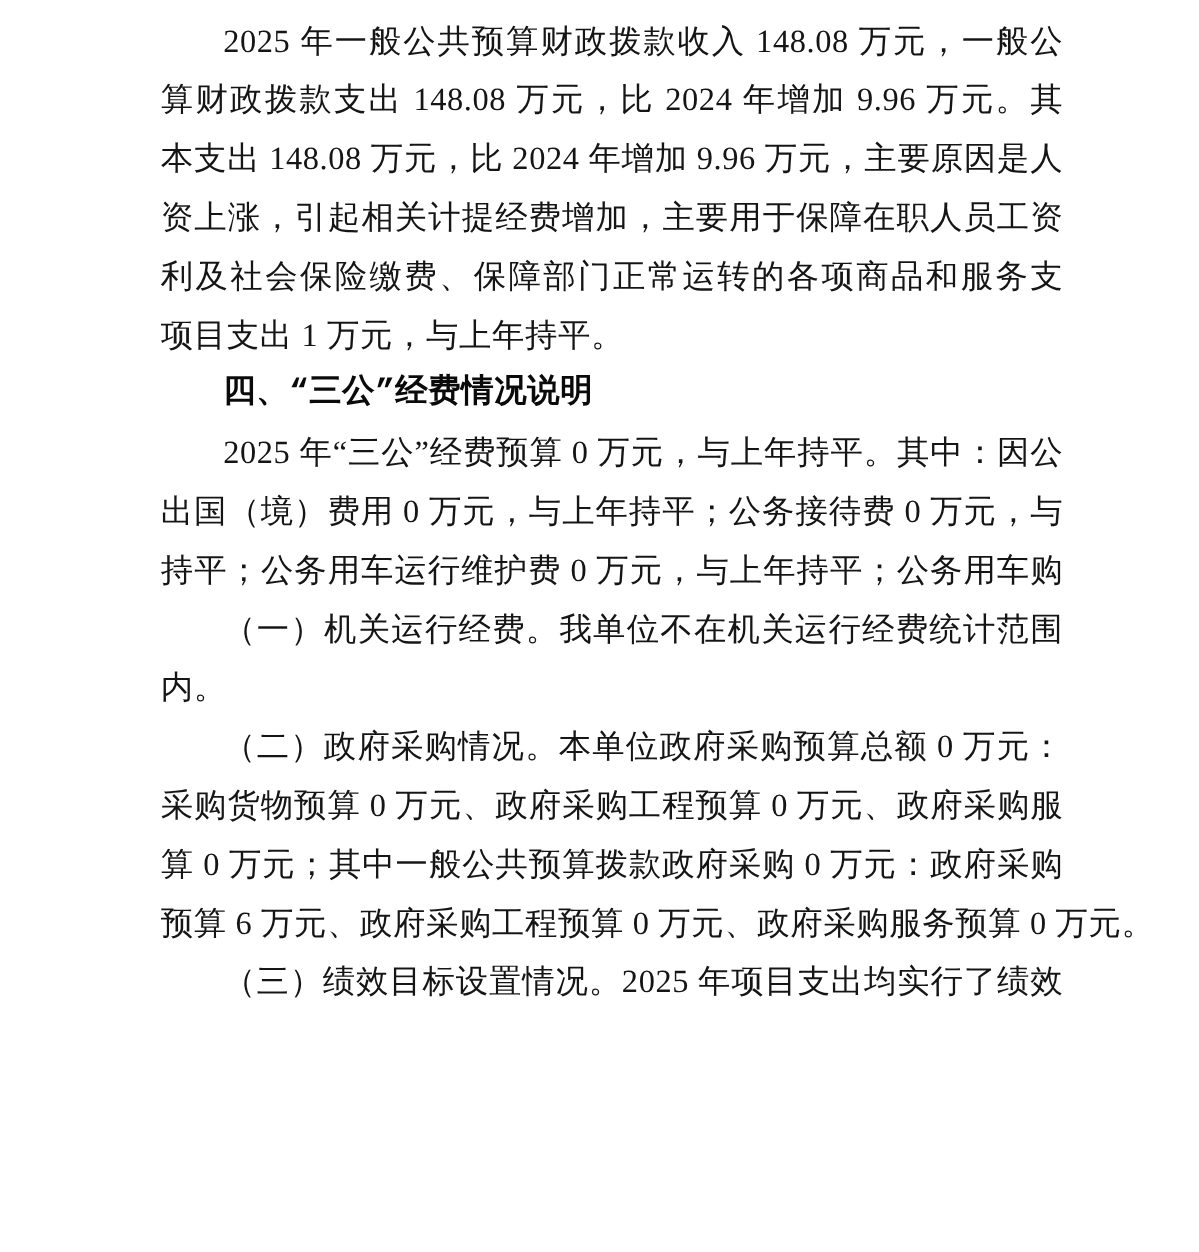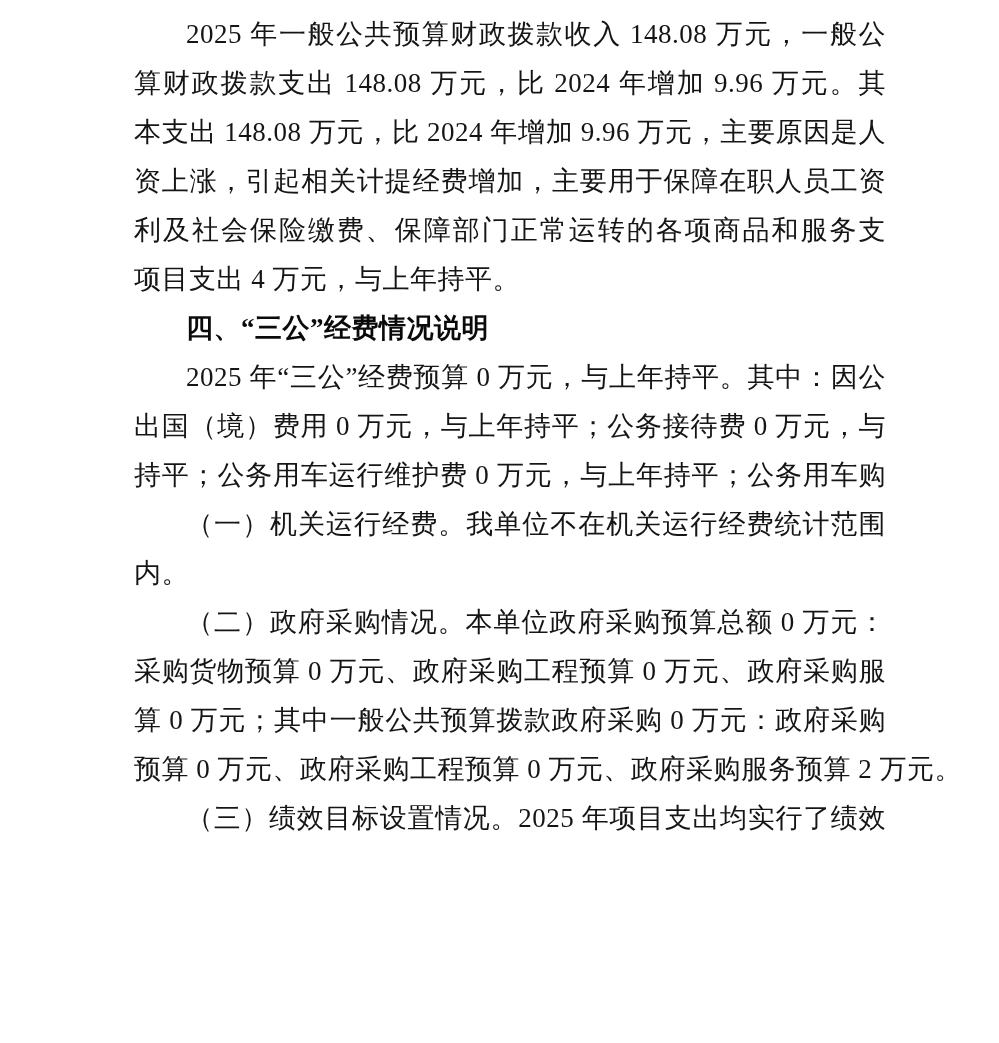--- a/index.html
+++ b/index.html
@@ -35,53 +35,53 @@
   }
   .line.indent { padding-left: 52px; }
   .line.fill {
     text-align: justify;
     text-align-last: justify;
     text-justify: inter-character;
     white-space: normal;
     overflow: hidden;
   }
   .para.heading .line {
-    font-family: Liberation Serif, serif;
+    font-family: Liberation Mono, monospace;
     font-weight: 700;
     color: #0a0a0a;
   }
 </style>
 </head>
 <body>
 
 <div class="page">
   <div class="doc">
       <div class="para body">
         <div class="line indent fill">2025 年一般公共预算财政拨款收入 148.08 万元，一般公共预</div>
         <div class="line fill">算财政拨款支出 148.08 万元，比 2024 年增加 9.96 万元。其中：基</div>
         <div class="line fill">本支出 148.08 万元，比 2024 年增加 9.96 万元，主要原因是人员工</div>
         <div class="line fill">资上涨，引起相关计提经费增加，主要用于保障在职人员工资福</div>
         <div class="line fill">利及社会保险缴费、保障部门正常运转的各项商品和服务支出；</div>
-        <div class="line">项目支出 4 万元，与上年持平。</div>
+        <div class="line">项目支出 1 万元，与上年持平。</div>
       </div>
       <div class="para heading">
         <div class="line indent">四、“三公”经费情况说明</div>
       </div>
       <div class="para body">
         <div class="line indent fill">2025 年“三公”经费预算 0 万元，与上年持平。其中：因公</div>
         <div class="line fill">出国（境）费用 0 万元，与上年持平；公务接待费 0 万元，与上年</div>
         <div class="line fill">持平；公务用车运行维护费 0 万元，与上年持平；公务用车购置费</div>
       </div>
       <div class="para body">
         <div class="line indent fill">（一）机关运行经费。我单位不在机关运行经费统计范围之</div>
         <div class="line">内。</div>
       </div>
       <div class="para body">
         <div class="line indent fill">（二）政府采购情况。本单位政府采购预算总额 0 万元：政府</div>
         <div class="line fill">采购货物预算 0 万元、政府采购工程预算 0 万元、政府采购服务预</div>
         <div class="line fill">算 0 万元；其中一般公共预算拨款政府采购 0 万元：政府采购货物</div>
-        <div class="line">预算 0 万元、政府采购工程预算 0 万元、政府采购服务预算 2 万元。</div>
+        <div class="line">预算 6 万元、政府采购工程预算 0 万元、政府采购服务预算 0 万元。</div>
       </div>
       <div class="para body">
         <div class="line indent fill">（三）绩效目标设置情况。2025 年项目支出均实行了绩效目</div>
       </div>
     </div>
 </div>
 
 </body></html>

